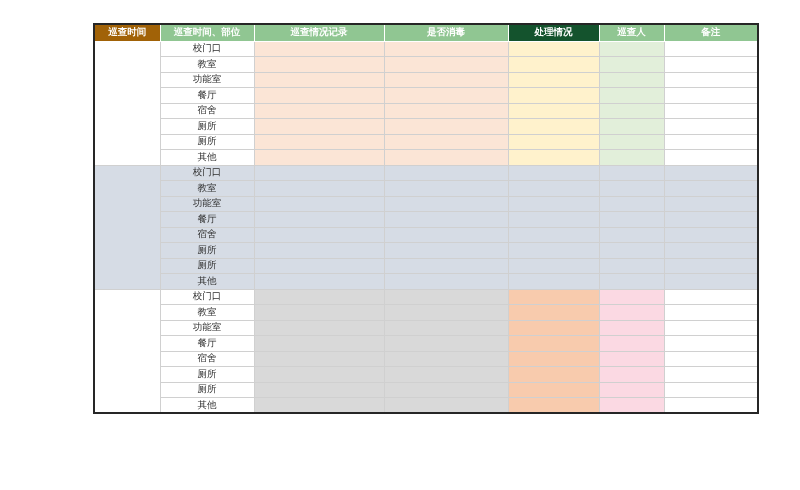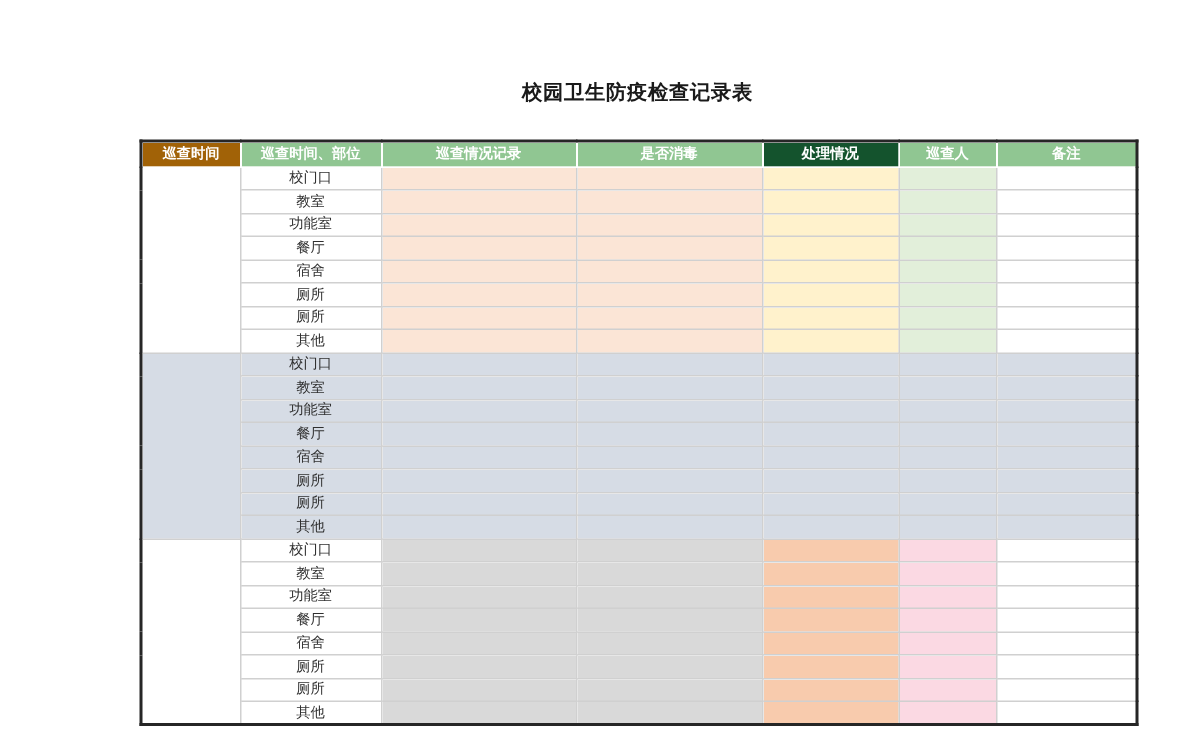--- a/index.html
+++ b/index.html
@@ -50,21 +50,20 @@
     border:1px solid var(--grid,#D0D0D0);
     padding:0;
     overflow:hidden;
     white-space:nowrap;
   }
 </style>
 </head>
 <body>
 
 <div class="sheet">
-  <div class="page-title" style="color: rgb(26, 26, 26);">校园卫生防疫检查记录表</div>
 
   <table class="record">
     <colgroup>
       <col style="width:66px">
       <col style="width:94px">
       <col style="width:130px">
       <col style="width:124px">
       <col style="width:91px">
       <col style="width:65px">
       <col style="width:94px">

